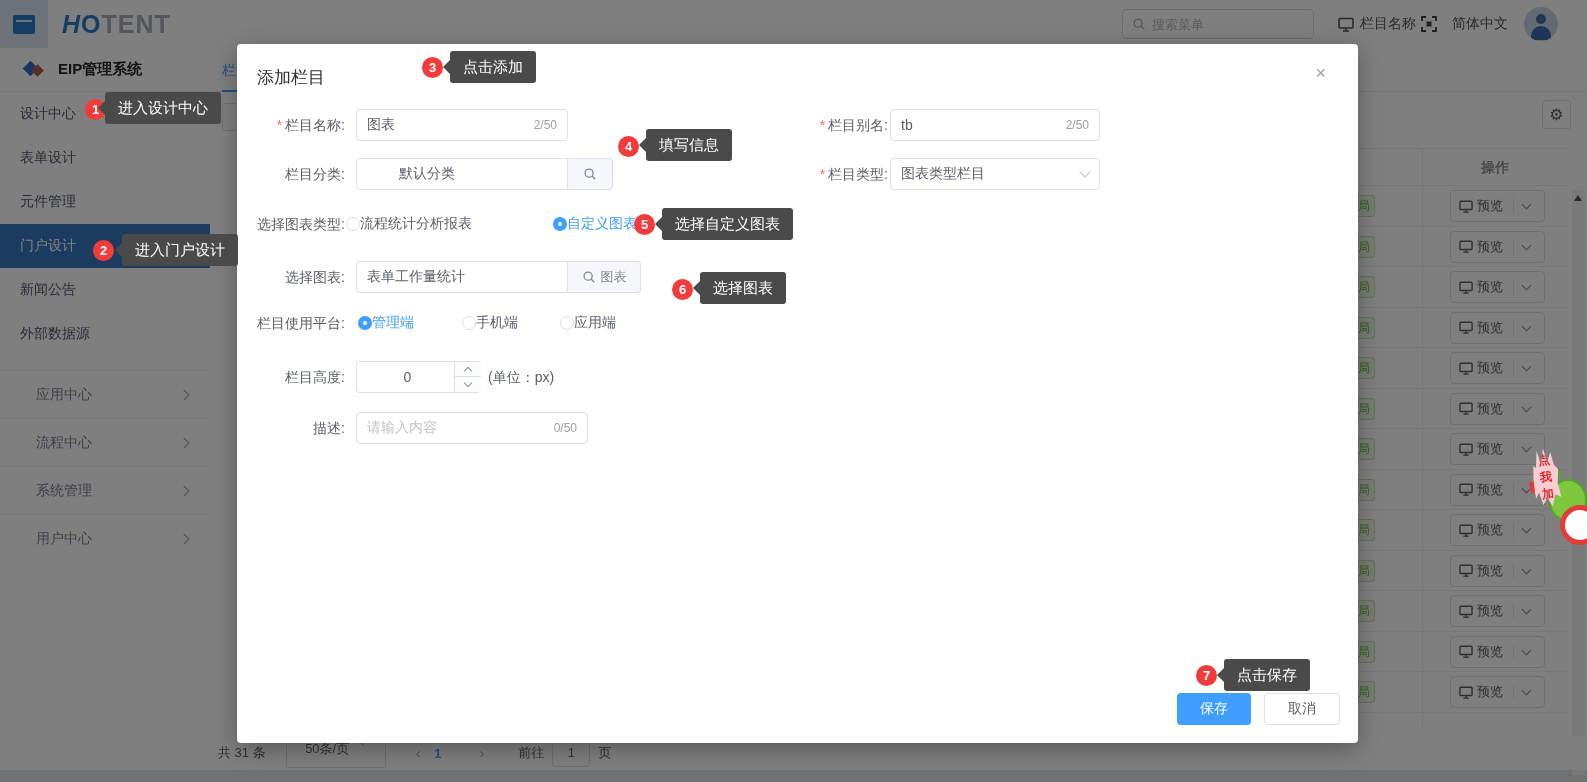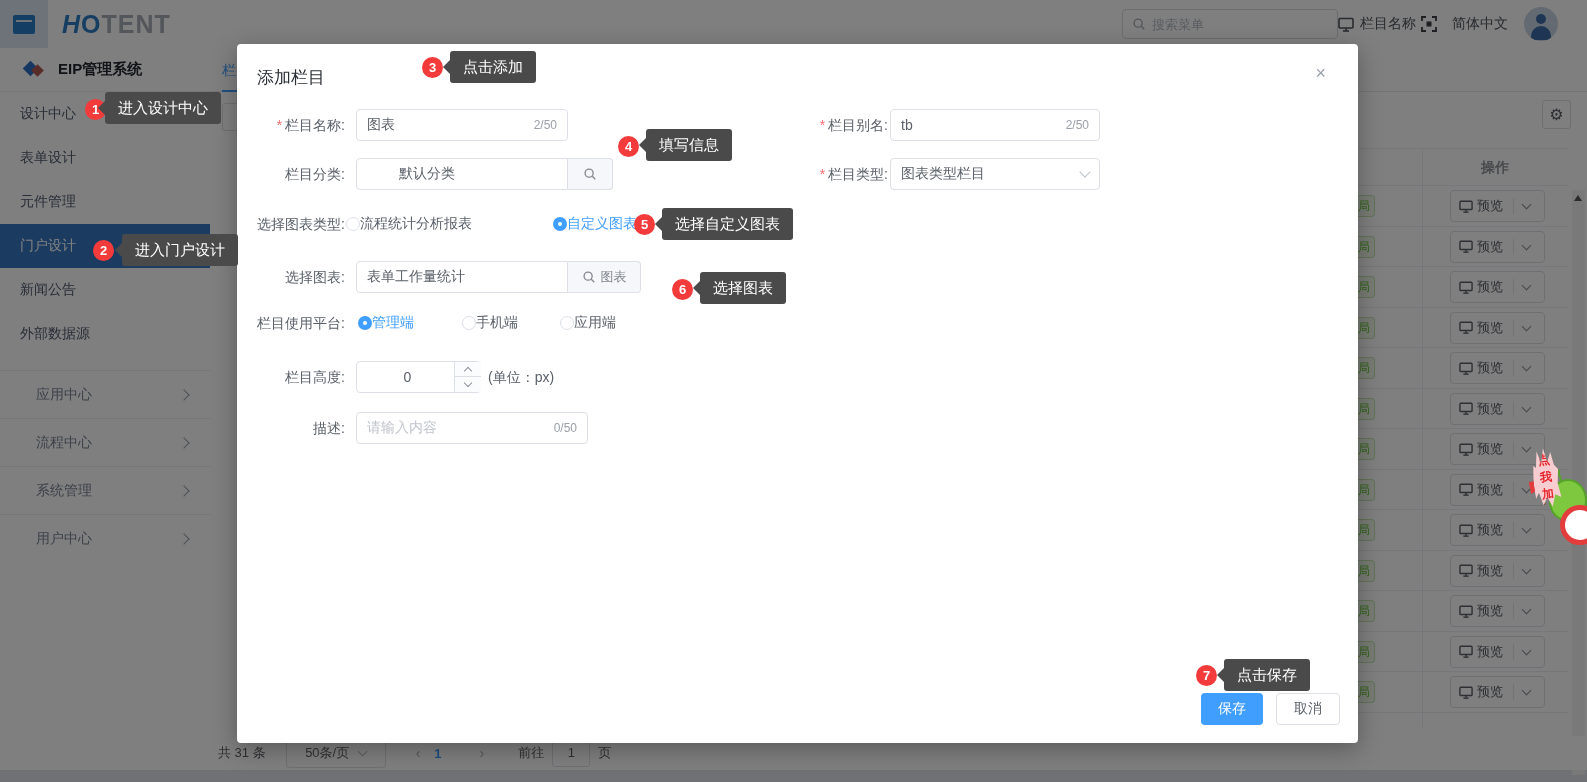--- a/index.html
+++ b/index.html
@@ -9,21 +9,21 @@
 
   
   .topbar { position:absolute; left:0; top:0; width:1587px; height:48px; background:#ffffff; z-index:1; }
   .collapse-btn { position:absolute; left:0; top:0; width:48px; height:48px; background:#dbe6f2; display:flex; align-items:center; justify-content:center; cursor:pointer; }
   .collapse-glyph { position:relative; width:22px; height:19px; background:#2a7dc9; border-radius:2px; }
   .collapse-glyph::after { content:""; position:absolute; left:3px; right:3px; top:5px; height:2.5px; background:#dbe6f2; }
   .logo { position:absolute; left:62px; top:10px; font-size:25px; font-weight:800; letter-spacing:1px; }
   .logo .lb { color:#2b7cc4; }
   .logo .lh { color:#2b7cc4; font-style:italic; }
   .logo .lg { color:#a7adb5; }
-  .hsearch { position:absolute; left:1122px; top:9px; width:216px; height:30px; border:1px solid #d7dbe0; border-radius:4px; display:flex; align-items:center; padding:0 9px; gap:6px; background:#fff; }
+  .hsearch { position:absolute; left:1122px; top:9px; width:192px; height:30px; border:1px solid #d7dbe0; border-radius:4px; display:flex; align-items:center; padding:0 9px; gap:6px; background:#fff; }
   .hsearch input { border:none; outline:none; width:140px; font-size:13px; color:#606266; font-family:"Liberation Sans",sans-serif; background:transparent; }
   .hsearch input::placeholder { color:#b4bac3; }
   .hitem { position:absolute; top:0; height:48px; display:flex; align-items:center; gap:6px; font-size:14px; color:#50555c; cursor:pointer; }
   .visit { left:1338px; }
   .fsbtn { left:1421px; }
   .lang { left:1452px; }
   .avatar { position:absolute; left:1524px; top:7px; width:34px; height:34px; border-radius:50%; background:#c9d4e3; overflow:hidden; cursor:pointer; }
   .avatar .head { position:absolute; left:12px; top:7px; width:10px; height:10px; border-radius:50%; background:#3d6ca8; }
   .avatar .body { position:absolute; left:7px; top:19px; width:20px; height:14px; border-radius:10px 10px 0 0; background:#3d6ca8; }
 
@@ -59,21 +59,21 @@
   .pv-sep { width:1px; height:16px; background:#e3e6eb; margin-left:6px; }
   .chev-s { width:7px; height:7px; border-right:1.5px solid #8a8f99; border-bottom:1.5px solid #8a8f99; transform:rotate(45deg); margin-left:5px; margin-top:-3px; }
 
   .vscroll { position:absolute; left:1362px; top:142px; width:13px; height:585px; background:#f3f3f3; }
   .varrow { position:absolute; left:2px; width:0; height:0; border-left:4.5px solid transparent; border-right:4.5px solid transparent; }
   .varrow.up { top:5px; border-bottom:6px solid #555; }
   .varrow.down { bottom:5px; border-top:6px solid #555; }
 
   .pagebar { position:absolute; left:0; top:688px; width:1377px; height:34px; background:#fff; display:flex; align-items:center; font-size:13px; color:#606266; }
   .pg-total { margin-left:8px; }
-  .pg-size { margin-left:20px; width:100px; height:29px; border:1px solid #dcdfe6; border-radius:3px; display:flex; align-items:center; justify-content:center; gap:10px; cursor:pointer; }
+  .pg-size { margin-left:20px; width:100px; height:29px; border:1px solid #dcdfe6; border-radius:3px; display:flex; justify-content:center; gap:10px; cursor:pointer; }
   .pg-chev { width:7px; height:7px; border-right:1.4px solid #b7bcc4; border-bottom:1.4px solid #b7bcc4; transform:rotate(45deg); margin-top:-3px; }
   .pg-arrow { margin-left:24px; color:#a9aeb6; font-size:14px; cursor:pointer; padding:0 6px; }
   .pg-cur { color:#409eff; font-weight:bold; padding:0 8px; cursor:pointer; }
   .pg-goto { margin-left:28px; }
   .pg-input { margin:0 8px; width:38px; height:28px; border:1px solid #dcdfe6; border-radius:3px; text-align:center; line-height:26px; }
   .bottom-strip { position:absolute; left:0; top:770px; width:1587px; height:12px; background:#dfe3e8; }
 
   
   .dim { position:absolute; inset:0; background:rgba(0,0,0,0.5); z-index:40; }
 
@@ -96,21 +96,21 @@
   .rlabel-on { color:#409eff; }
   .num-ctl { position:absolute; right:0; top:0; width:26px; height:30px; border-left:1px solid #dcdfe6; }
   .num-ctl .u, .num-ctl .d { position:absolute; left:0; width:26px; height:15px; background:#fbfcfe; display:flex; align-items:center; justify-content:center; cursor:pointer; }
   .num-ctl .u { top:0; border-bottom:1px solid #dcdfe6; border-radius:0 3px 0 0; }
   .num-ctl .d { bottom:0; border-radius:0 0 3px 0; }
   .caret { width:6px; height:6px; border-right:1.4px solid #8d929b; border-bottom:1.4px solid #8d929b; }
   .caret.up { transform:rotate(-135deg); margin-top:3px; }
   .caret.dn { transform:rotate(45deg); margin-bottom:3px; }
   .unit-text { position:absolute; left:251px; font-size:14px; color:#5a6069; line-height:32px; }
   .m-footer { position:absolute; right:18px; bottom:18px; display:flex; gap:13px; }
-  .btn { height:32px; padding:0 17px; border-radius:4px; font-size:14px; display:flex; align-items:center; cursor:pointer; }
+  .btn { height:32px; padding:0 23px; border-radius:4px; font-size:14px; display:flex; align-items:center; cursor:pointer; }
   .btn.primary { background:#409eff; color:#fff; }
   .btn.plain { background:#fff; border:1px solid #dcdfe6; color:#5a6069; }
 
   
   .ann { position:absolute; z-index:80; display:flex; align-items:center; }
   .ann-badge { position:absolute; width:21px; height:21px; border-radius:50%; background:#f43b3b; color:#fff; font-size:13px; font-weight:bold; display:flex; align-items:center; justify-content:center; z-index:81; }
   .ann-tip { position:absolute; height:32px; background:#4a4a4a; color:#fff; border-radius:3px; font-size:15px; line-height:32px; padding:0 13px; white-space:nowrap; z-index:81; }
   .ann-tip::before { content:""; position:absolute; left:-7px; top:9px; width:0; height:0; border-top:7px solid transparent; border-bottom:7px solid transparent; border-right:7px solid #4a4a4a; }
 
   

